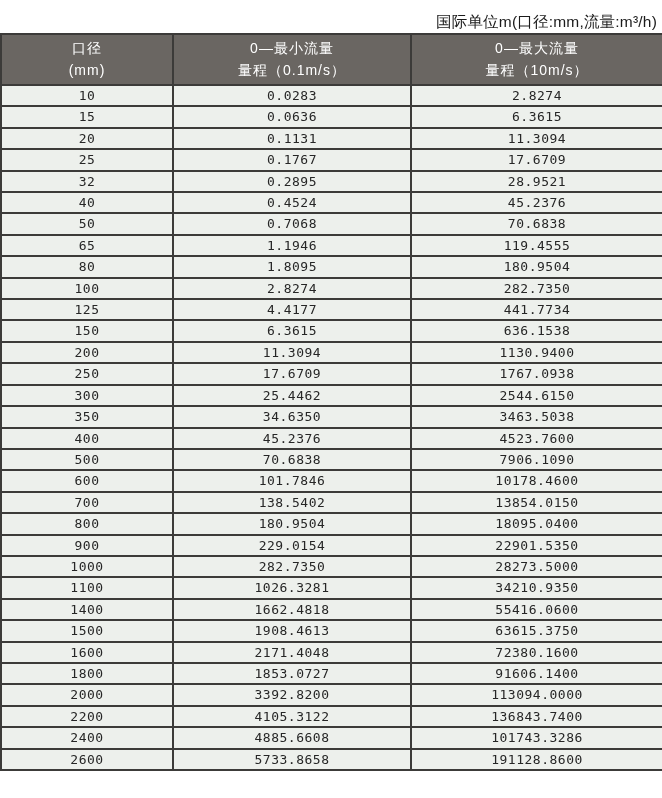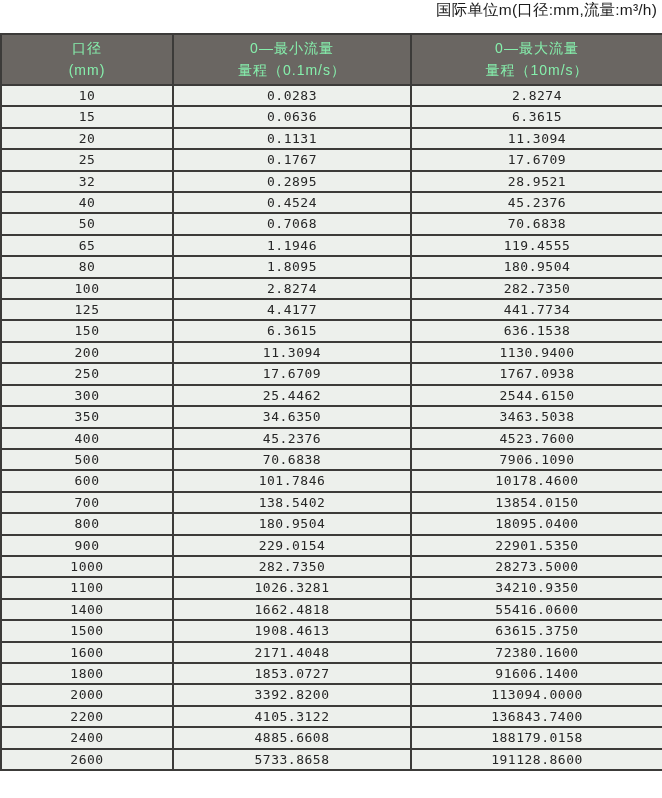--- a/index.html
+++ b/index.html
@@ -10,38 +10,38 @@
   }
   .page {
     width: 662px;
     height: 798px;
     background: #ffffff;
     overflow: hidden;
   }
   .title-bar {
     height: 33px;
     display: flex;
-    align-items: flex-start;
+    align-items: flex-end;
     justify-content: flex-end;
     padding-right: 5px;
     box-sizing: border-box;
     font-size: 15.5px;
     font-weight: 500;
     color: #1b1b1b;
     letter-spacing: 0.2px;
   }
   table.flow-table {
     width: 662px;
     border-collapse: collapse;
     table-layout: fixed;
     border: 2px solid #3c3b39;
   }
   table.flow-table th {
     background: #6a6662;
-    color: #86efac;
+    color: #ffffff;
     font-weight: normal;
     font-size: 14px;
     line-height: 1.55;
     height: 47px;
     padding: 1px 0;
     border: 2px solid #3c3b39;
     text-align: center;
     letter-spacing: 1px;
   }
   table.flow-table td {
@@ -238,21 +238,21 @@
           <td>113094.0000</td>
         </tr>
         <tr>
           <td>2200</td>
           <td>4105.3122</td>
           <td>136843.7400</td>
         </tr>
         <tr>
           <td>2400</td>
           <td>4885.6608</td>
-          <td>188179.0158</td>
+          <td>101743.3286</td>
         </tr>
         <tr>
           <td>2600</td>
           <td>5733.8658</td>
           <td>191128.8600</td>
         </tr>
       </tbody>
   </table>
 
 </div>

